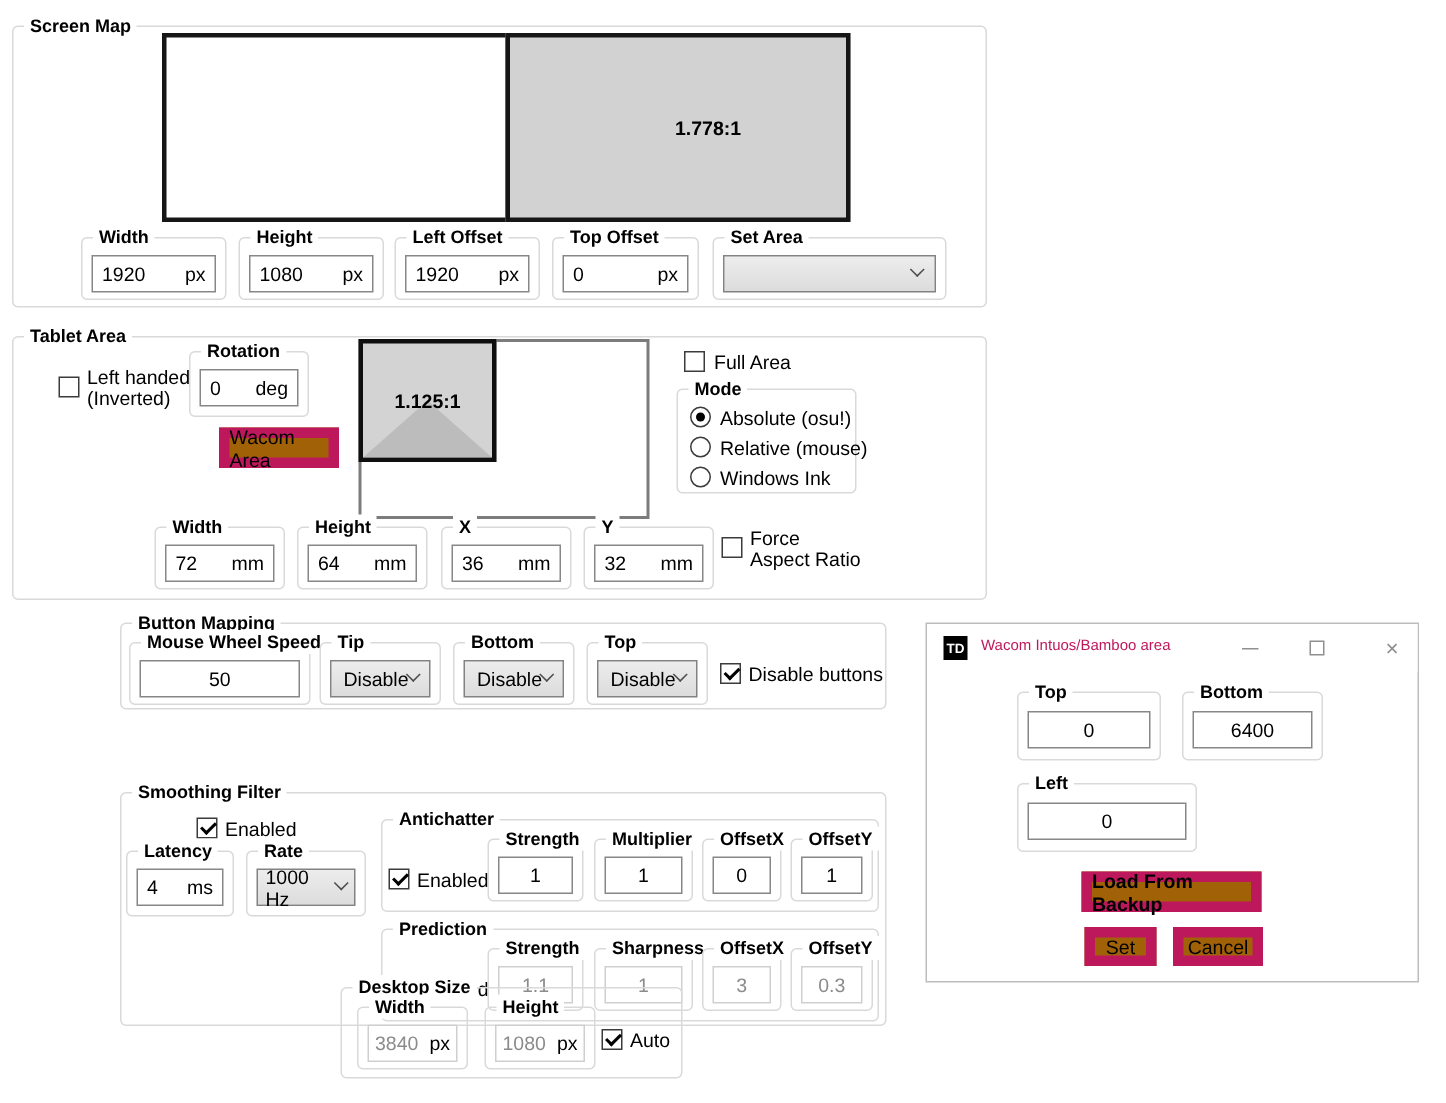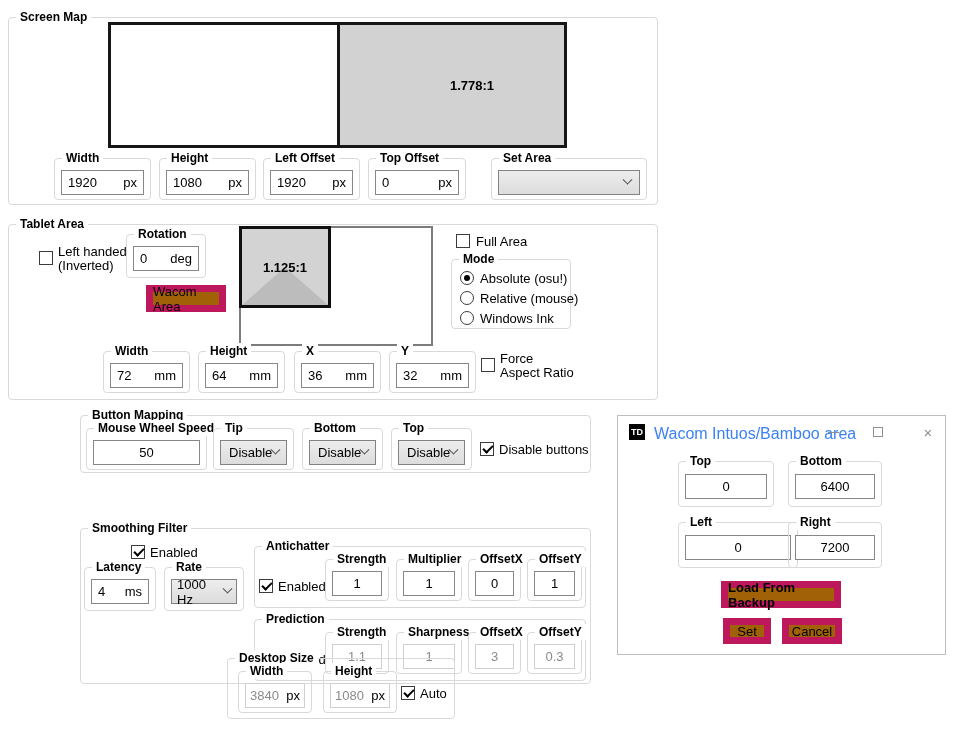--- a/index.html
+++ b/index.html
@@ -58,21 +58,21 @@
   .tab-inner .txt { position:relative; z-index:2; font-weight:bold; font-size:13px; }
   .tri { position:absolute; bottom:0; left:0; width:0; height:0; z-index:1;
     border-left:43px solid transparent; border-right:43px solid transparent;
     border-bottom:38px solid #bcbcbc; }
 
   
   .dialog { position:absolute; background:#fff; border:1px solid #bdbdbd; }
   .titlebar { position:absolute; left:0; top:0; right:0; height:32px; background:#fff; }
   .appicon { position:absolute; width:16px; height:16px; background:#000; color:#fff;
     font-size:9px; font-weight:bold; display:flex; align-items:center; justify-content:center; }
-  .wtitle { position:absolute; font-size:16px; color:#3b82f6; white-space:nowrap; }
+  .wtitle { position:absolute; font-size:10px; color:#be185d; white-space:nowrap; }
   .wbtn { position:absolute; top:0; width:34px; height:32px; display:flex;
     align-items:center; justify-content:center; color:#8f8f8f; }
   .min-glyph { width:11px; height:0; border-top:1px solid #8f8f8f; }
   .max-glyph { width:10px; height:10px; border:1px solid #8f8f8f; }
   .x-glyph { font-size:15px; line-height:15px; color:#8f8f8f; }
 </style>
 </head>
 <body>
 
 <div class="group" style="left:8px; top:17px; width:650px; height:188px;">
@@ -104,21 +104,21 @@
       <span>px</span>
     </div>
   </div>
   <div class="fg" style="left:359px; top:140px; width:98px;">
     <span class="glabel">Top Offset</span>
     <div class="tb">
       <span>0</span>
       <span>px</span>
     </div>
   </div>
-  <div class="fg" style="left:466px; top:140px; width:156px;margin-left:16px;">
+  <div class="fg" style="left:466px; top:140px; width:156px;">
     <span class="glabel">Set Area</span>
     <div class="combo">
       <span></span>
       <span class="chev"></span>
     </div>
   </div>
 </div>
 
 <div class="group" style="left:8px; top:224px; width:650px; height:176px;">
   <span class="glabel">Tablet Area</span>
@@ -352,23 +352,17 @@
     <div class="tb noun" style="top:12px;">
       <span>6400</span>
     </div>
   </div>
   <div class="fg" style="left:60px; top:106px; width:120px; height:46px;">
     <span class="glabel">Left</span>
     <div class="tb noun" style="top:12px;">
       <span>0</span>
     </div>
   </div>
-  <div class="fg" style="left:170px; top:106px; width:94px; height:46px;">
-    <span class="glabel">Right</span>
-    <div class="tb noun" style="top:12px;">
-      <span>7200</span>
-    </div>
-  </div>
 
   <div class="btn" style="left:103px; top:165px; width:120px; height:27px;font-weight:bold;">Load From Backup</div>
   <div class="btn" style="left:105px; top:202px; width:48px; height:26px;">Set</div>
   <div class="btn" style="left:164px; top:202px; width:60px; height:26px;">Cancel</div>
 </div>
 
 </body></html>

